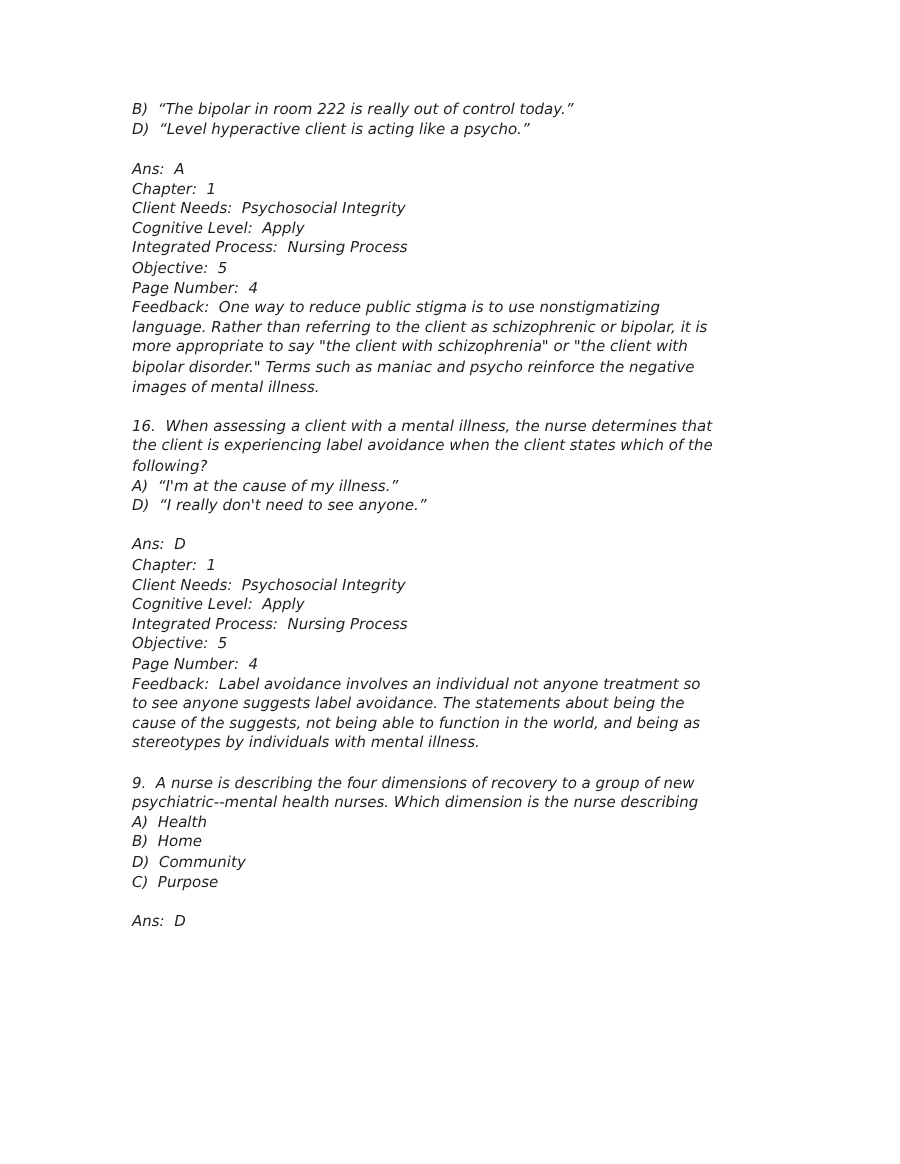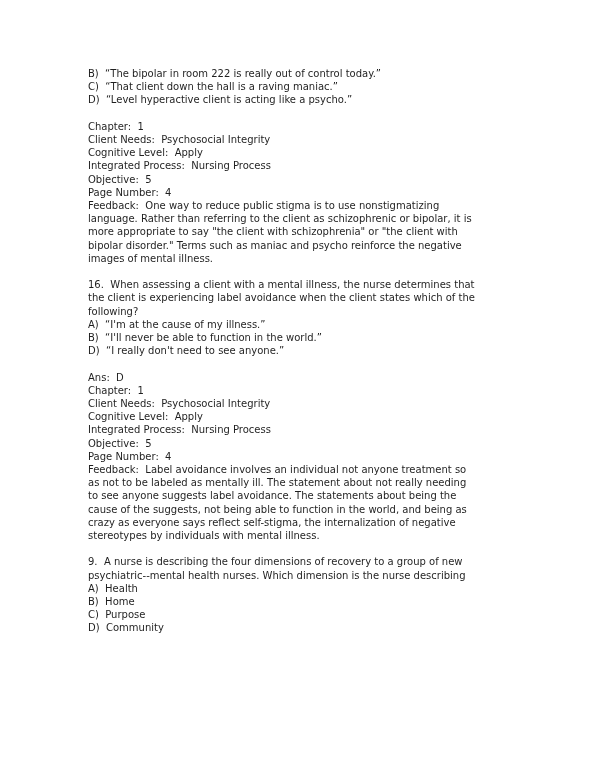--- a/index.html
+++ b/index.html
@@ -6,20 +6,21 @@
     margin: 0;
     padding: 0;
     background: #ffffff;
   }
   .page {
     position: relative;
     width: 600px;
     height: 640px;
     background: #ffffff;
     overflow: hidden;
+    font-style: italic;
   }
   .doc {
     position: absolute;
     left: 88px;
     top: 67px;
     width: 470px;
     font-family: "DejaVu Sans", "Liberation Sans", sans-serif;
     font-size: 10px;
     line-height: 13.2px;
     color: #1f1f1f;
@@ -36,70 +37,67 @@
   }
 </style>
 </head>
 <body>
 
 <div class="page">
   <div class="doc">
 
     <div class="block">
       <div class="line">B)  “The bipolar in room 222 is really out of control today.”</div>
-      <div class="line">C)  “That client down the hall is a raving maniac.”</div>
       <div class="line">D)  “Level hyperactive client is acting like a psycho.”</div>
     </div>
 
     <div class="block">
+      <div class="line">Ans:  A</div>
       <div class="line">Chapter:  1</div>
       <div class="line">Client Needs:  Psychosocial Integrity</div>
       <div class="line">Cognitive Level:  Apply</div>
       <div class="line">Integrated Process:  Nursing Process</div>
       <div class="line">Objective:  5</div>
       <div class="line">Page Number:  4</div>
       <div class="line">Feedback:  One way to reduce public stigma is to use nonstigmatizing</div>
       <div class="line">language. Rather than referring to the client as schizophrenic or bipolar, it is</div>
       <div class="line">more appropriate to say "the client with schizophrenia" or "the client with</div>
       <div class="line">bipolar disorder." Terms such as maniac and psycho reinforce the negative</div>
       <div class="line">images of mental illness.</div>
     </div>
 
     <div class="block">
       <div class="line">16.  When assessing a client with a mental illness, the nurse determines that</div>
       <div class="line">the client is experiencing label avoidance when the client states which of the</div>
       <div class="line">following?</div>
       <div class="line">A)  “I'm at the cause of my illness.”</div>
-      <div class="line">B)  “I'll never be able to function in the world.”</div>
       <div class="line">D)  “I really don't need to see anyone.”</div>
     </div>
 
     <div class="block">
       <div class="line">Ans:  D</div>
       <div class="line">Chapter:  1</div>
       <div class="line">Client Needs:  Psychosocial Integrity</div>
       <div class="line">Cognitive Level:  Apply</div>
       <div class="line">Integrated Process:  Nursing Process</div>
       <div class="line">Objective:  5</div>
       <div class="line">Page Number:  4</div>
       <div class="line">Feedback:  Label avoidance involves an individual not anyone treatment so</div>
-      <div class="line">as not to be labeled as mentally ill. The statement about not really needing</div>
       <div class="line">to see anyone suggests label avoidance. The statements about being the</div>
       <div class="line">cause of the suggests, not being able to function in the world, and being as</div>
-      <div class="line">crazy as everyone says reflect self-stigma, the internalization of negative</div>
       <div class="line">stereotypes by individuals with mental illness.</div>
     </div>
 
     <div class="block">
       <div class="line">9.  A nurse is describing the four dimensions of recovery to a group of new</div>
       <div class="line">psychiatric--mental health nurses. Which dimension is the nurse describing</div>
       <div class="line">A)  Health</div>
       <div class="line">B)  Home</div>
+      <div class="line">D)  Community</div>
       <div class="line">C)  Purpose</div>
-      <div class="line">D)  Community</div>
     </div>
 
     <div class="block">
       <div class="line">Ans:  D</div>
     </div>
 
   </div>
 </div>
 
 </body></html>

